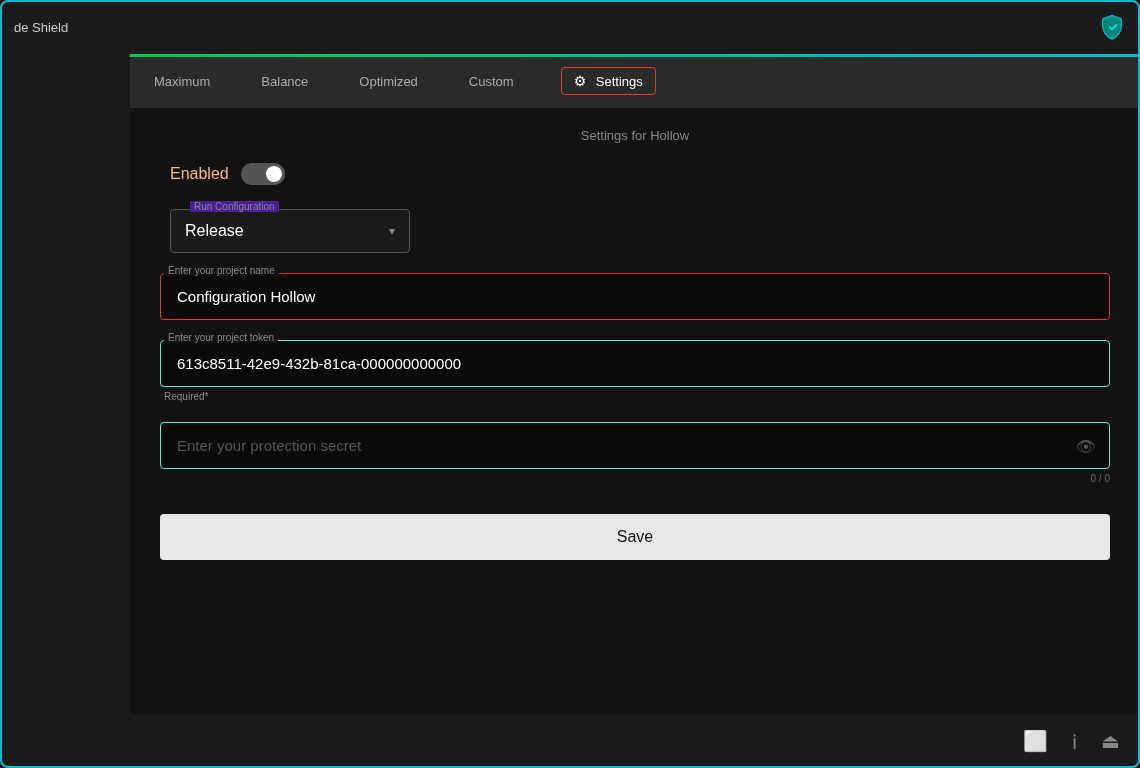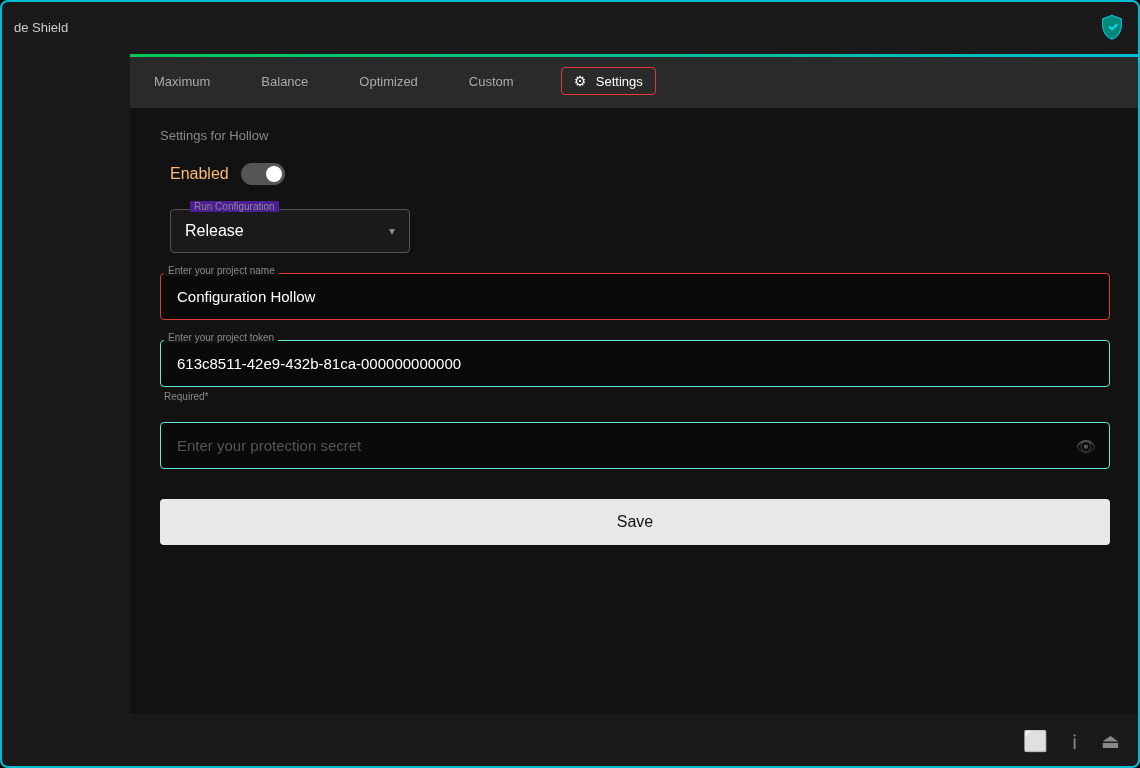--- a/index.html
+++ b/index.html
@@ -110,21 +110,21 @@
       left: 130px;
       right: 0;
       bottom: 54px;
       background: #121212;
       padding: 20px 30px;
       overflow-y: auto;
     }
 
     
     .settings-for-label {
-      text-align: left;
+      text-align: center;
       font-size: 13px;
       color: #888;
       margin-bottom: 20px;
     }
 
     
     .enabled-row {
       display: flex;
       align-items: center;
       gap: 12px;
@@ -362,20 +362,21 @@
     <input class="input-field" type="text" value="613c8511-42e9-432b-81ca-000000000000" style="">
     <div class="input-hint">Required*</div>
   </div>
 
   
   <div class="input-group">
     <div class="input-wrapper">
       <input class="input-field" type="password" placeholder="Enter your protection secret" style="">
       <span class="eye-icon">👁</span>
     </div>
+    <div class="input-counter">0 / 0</div>
   </div>
 
   
   <button class="save-btn">Save</button>
 
 </div>
 
 <div class="bottom-bar">
   <span class="bottom-icon">⬜</span>
   <span class="bottom-icon">ℹ</span>

